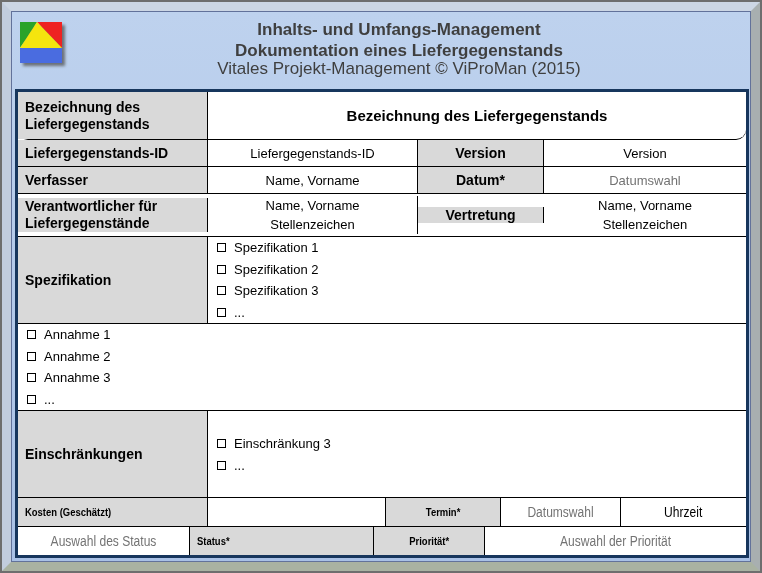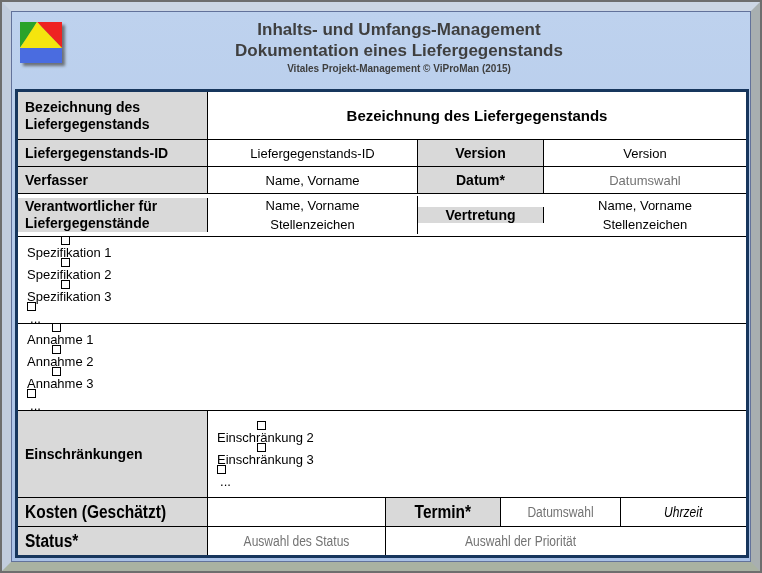--- a/index.html
+++ b/index.html
@@ -11,56 +11,56 @@
            border-color:#ccd6e4 #a8afb0 #a9b2a2 #c2cdde; }
   .inner { width:100%; height:100%; border:1px solid #62729a;
            background:linear-gradient(#bed2ee, #a9c1e6); position:relative; }
 
   
   .header { height:77px; position:relative; }
   .logo { position:absolute; left:8px; top:10px;
           filter:drop-shadow(3px 3px 1.5px rgba(80,80,80,0.75)); }
   .titles { margin-left:36px; text-align:center; padding-top:7px; color:#3f3f3f; }
   .title-line { font-size:17px; font-weight:bold; line-height:21px; }
-  .subtitle { font-size:10px; font-weight:bold; line-height:16px; }
+  .subtitle { font-size:17px; font-weight:normal; line-height:16px; }
 
   
   .tbl { margin-left:3px; width:734px; border:3px solid #17365d; background:#fff; }
   .row { display:flex; border-bottom:1px solid #000; }
   .row:last-child { border-bottom:none; }
   .cell { border-right:1px solid #000; display:flex; align-items:center;
           justify-content:center; font-size:13px; color:#000; overflow:hidden; }
   .cell:last-child { border-right:none; }
   .lbl { background:#d9d9d9; font-weight:bold; font-size:14px;
          justify-content:flex-start; padding-left:7px; line-height:17px; }
   .lbl-c { background:#d9d9d9; font-weight:bold; font-size:14px; justify-content:center; }
   .ph { color:#737373; }
   .big-val { font-weight:bold; font-size:15px; }
   .two-line { flex-direction:column; line-height:19px; }
 
   
   .w-a{width:190px;} .w-b{width:210px;} .w-c{width:126px;} .w-d{width:202px;}
   .w-bcd{width:538px;}
-  .w-b2{width:178px;} .w-c2{width:115px;} .w-d2{width:120px;} .w-e2{width:125px;font-style:italic;}
+  .w-b2{width:178px;} .w-c2{width:115px;} .w-d2{width:120px;} .w-e2{width:125px;}
   .w-de2{width:270px;}
   
-  .h48{height:48px;} .h27{height:27px;justify-content:center;} .h43{height:43px;align-items:center;}
+  .h48{height:48px;border-radius:10px;} .h27{height:27px;justify-content:center;} .h43{height:43px;align-items:center;}
   .h87{height:87px;} .h29{height:29px;} .h28{height:28px;}
 
   
   .check-cell { flex-direction:column; align-items:flex-start;
                 justify-content:center; padding-left:9px; }
-  .check-item { display:flex; align-items:center; height:22px;flex-direction:column; }
+  .check-item { display:flex; align-items:center; height:22px; }
   .checkbox { width:9px; height:9px; border:1.5px solid #000;
               margin-right:8px; flex:none; background:#fff; }
 
   
   .narrow { display:inline-block; transform:scaleX(0.86); white-space:nowrap; }
   .narrow-left { transform-origin:left center; }
-  .bot-lbl { font-size:18px; }
+  .bot-lbl { font-size:11px; }
   .bot-val { font-size:14px; }
 </style>
 </head>
 <body>
 
 <div class="frame">
  <div class="bevel">
   <div class="inner">
 
     <div class="header">
@@ -105,20 +105,21 @@
           <span>Stellenzeichen</span>
         </div>
         <div class="cell lbl-c w-c">Vertretung</div>
         <div class="cell two-line w-d">
           <span>Name, Vorname</span>
           <span>Stellenzeichen</span>
         </div>
       </div>
 
       <div class="row h87">
+        <div class="cell lbl w-a">Spezifikation</div>
         <div class="cell check-cell w-bcd">
           <div class="check-item">
             <span class="checkbox"></span>
             <span>Spezifikation 1</span>
           </div>
           <div class="check-item">
             <span class="checkbox"></span>
             <span>Spezifikation 2</span>
           </div>
           <div class="check-item">
@@ -151,24 +152,20 @@
             <span>...</span>
           </div>
         </div>
       </div>
 
       <div class="row h87">
         <div class="cell lbl w-a">Einschränkungen</div>
         <div class="cell check-cell w-bcd">
           <div class="check-item">
             <span class="checkbox"></span>
-            <span>Einschränkung 2</span>
-          </div>
-          <div class="check-item">
-            <span class="checkbox"></span>
             <span>Einschränkung 3</span>
           </div>
           <div class="check-item">
             <span class="checkbox"></span>
             <span>...</span>
           </div>
         </div>
       </div>
 
       <div class="row h29">
@@ -181,25 +178,28 @@
         </div>
         <div class="cell ph w-d2 bot-val">
           <span class="narrow">Datumswahl</span>
         </div>
         <div class="cell w-e2 bot-val">
           <span class="narrow">Uhrzeit</span>
         </div>
       </div>
 
       <div class="row h28">
+        <div class="cell ph w-b2 bot-val">
+          <span class="narrow">Auswahl des Status</span>
+        </div>
         <div class="cell lbl w-a bot-lbl">
           <span class="narrow narrow-left">Status*</span>
         </div>
-        <div class="cell ph w-b2 bot-val">
-          <span class="narrow">Auswahl des Status</span>
+        <div class="cell lbl-c w-c2 bot-lbl">
+          <span class="narrow">Priorität*</span>
         </div>
         <div class="cell ph w-de2 bot-val">
           <span class="narrow">Auswahl der Priorität</span>
         </div>
       </div>
 
     </div>
   </div>
  </div>
 </div>

